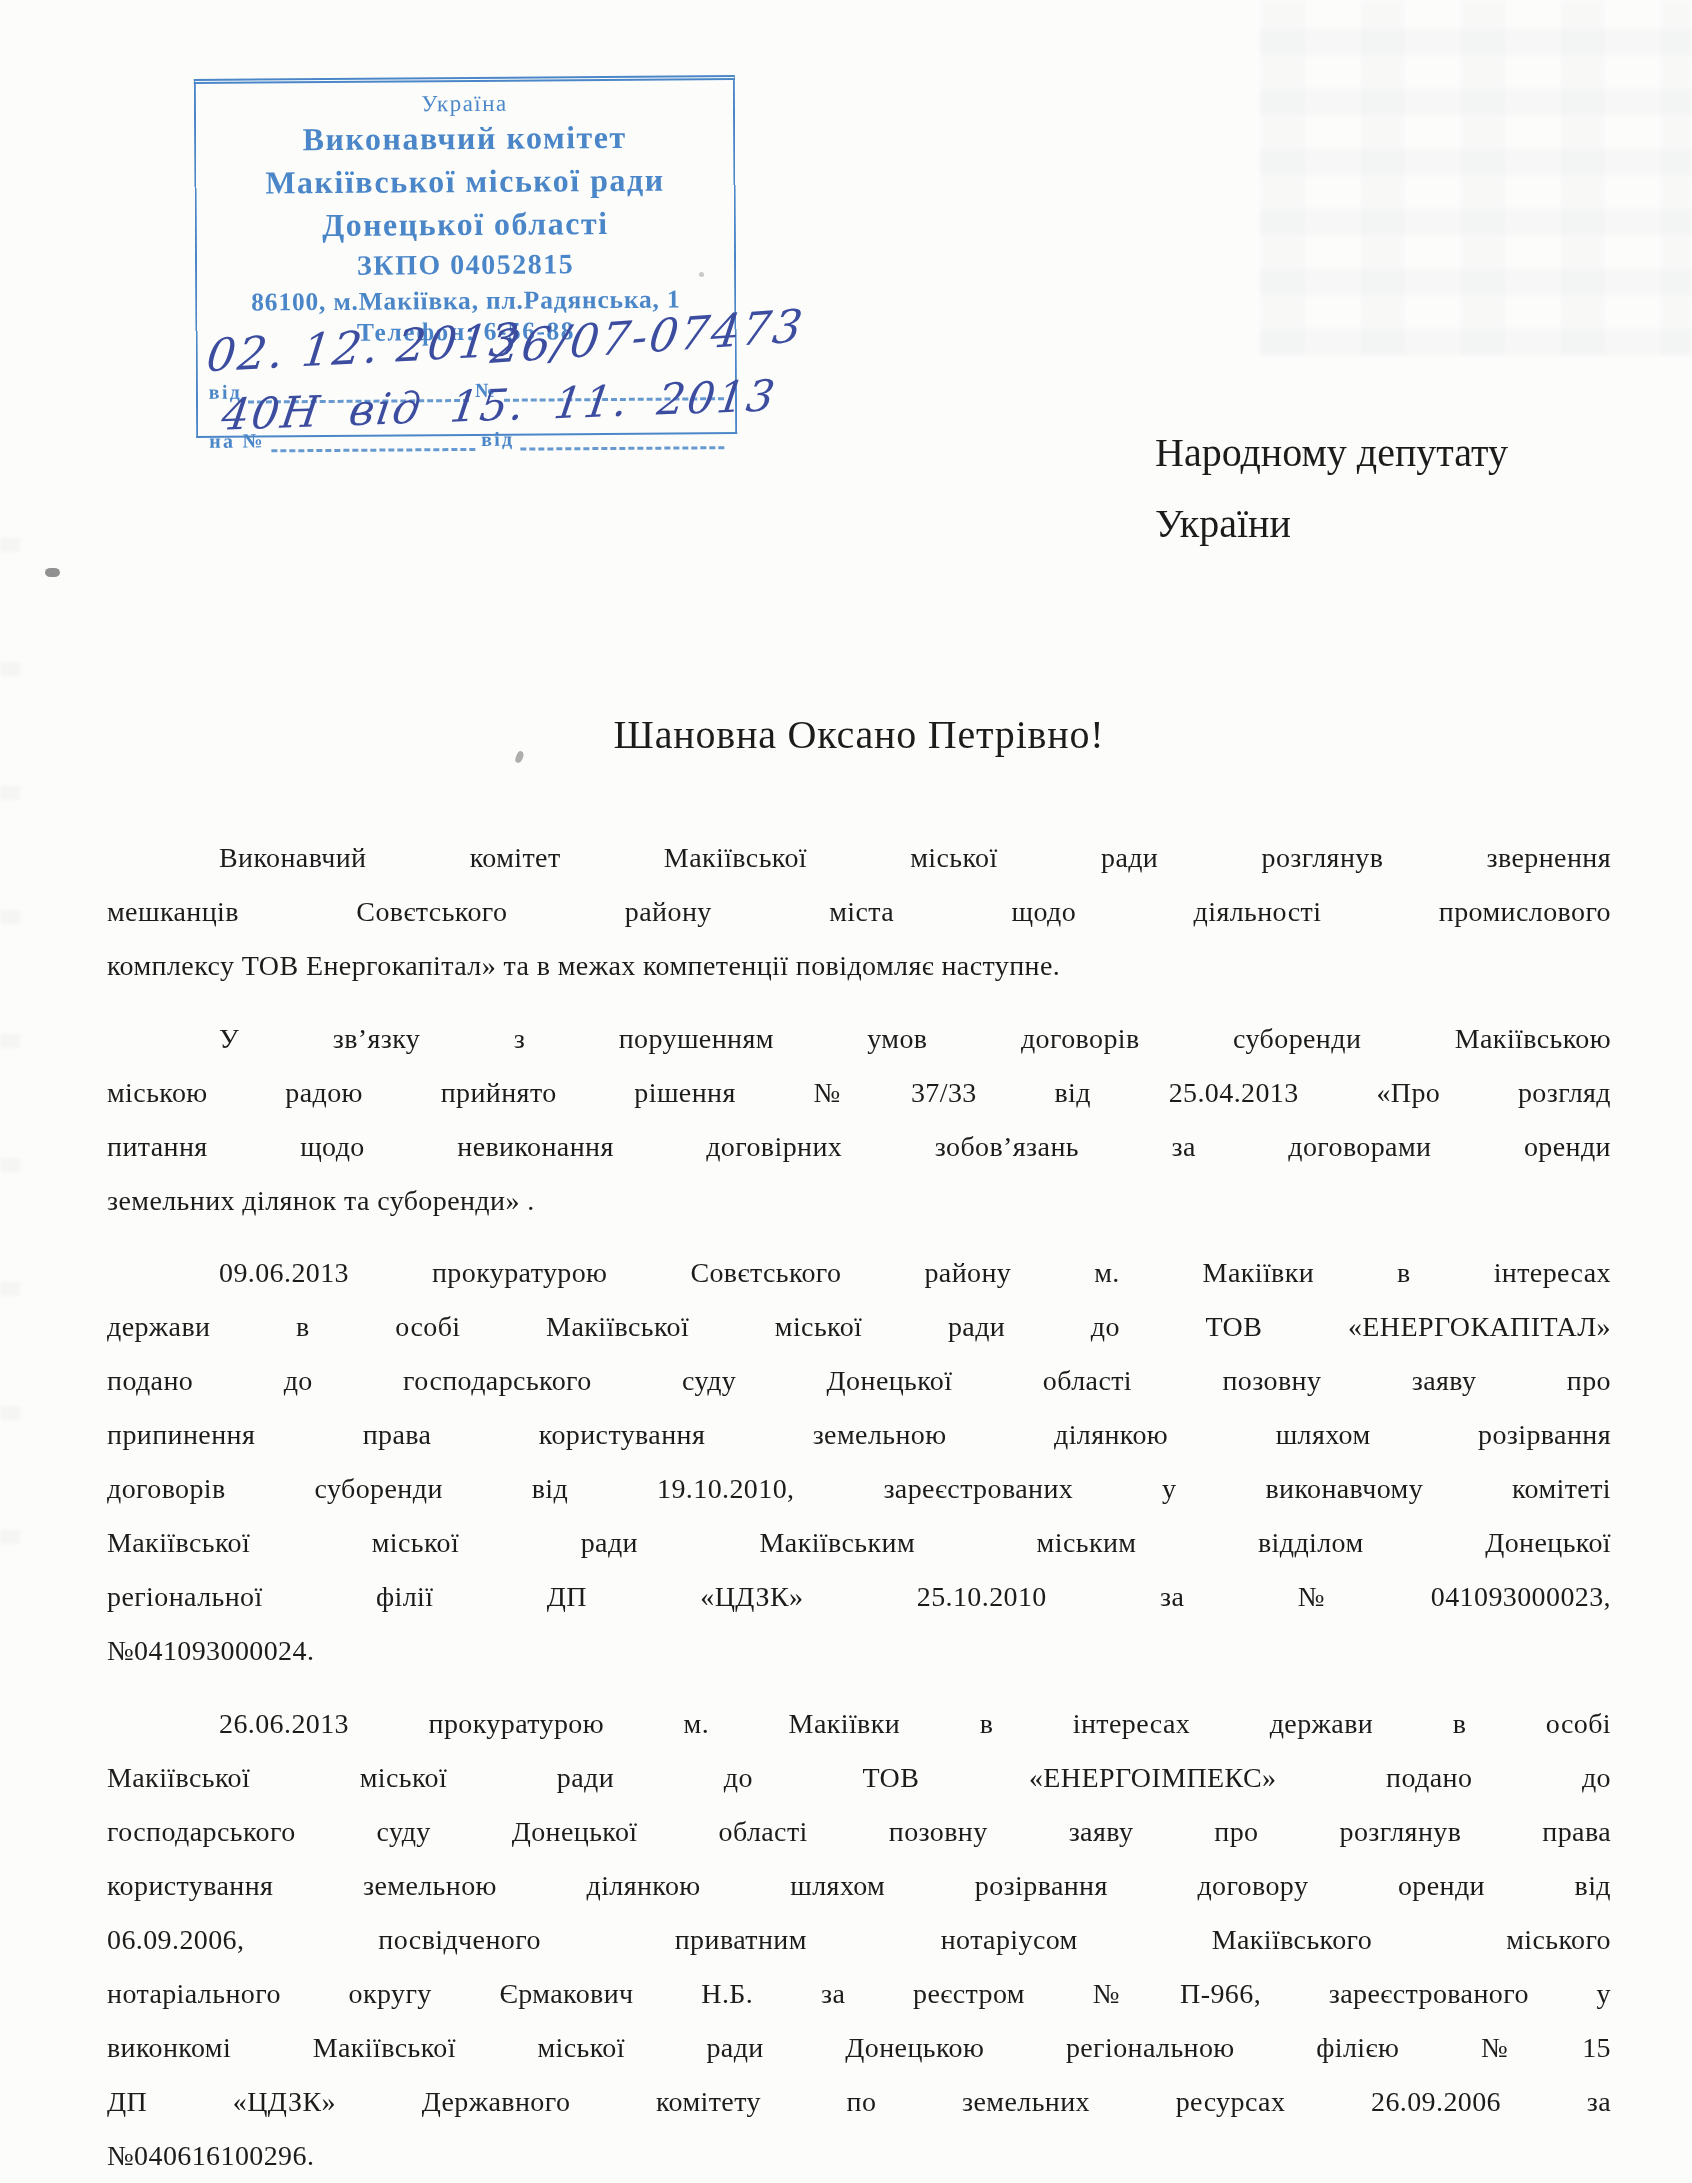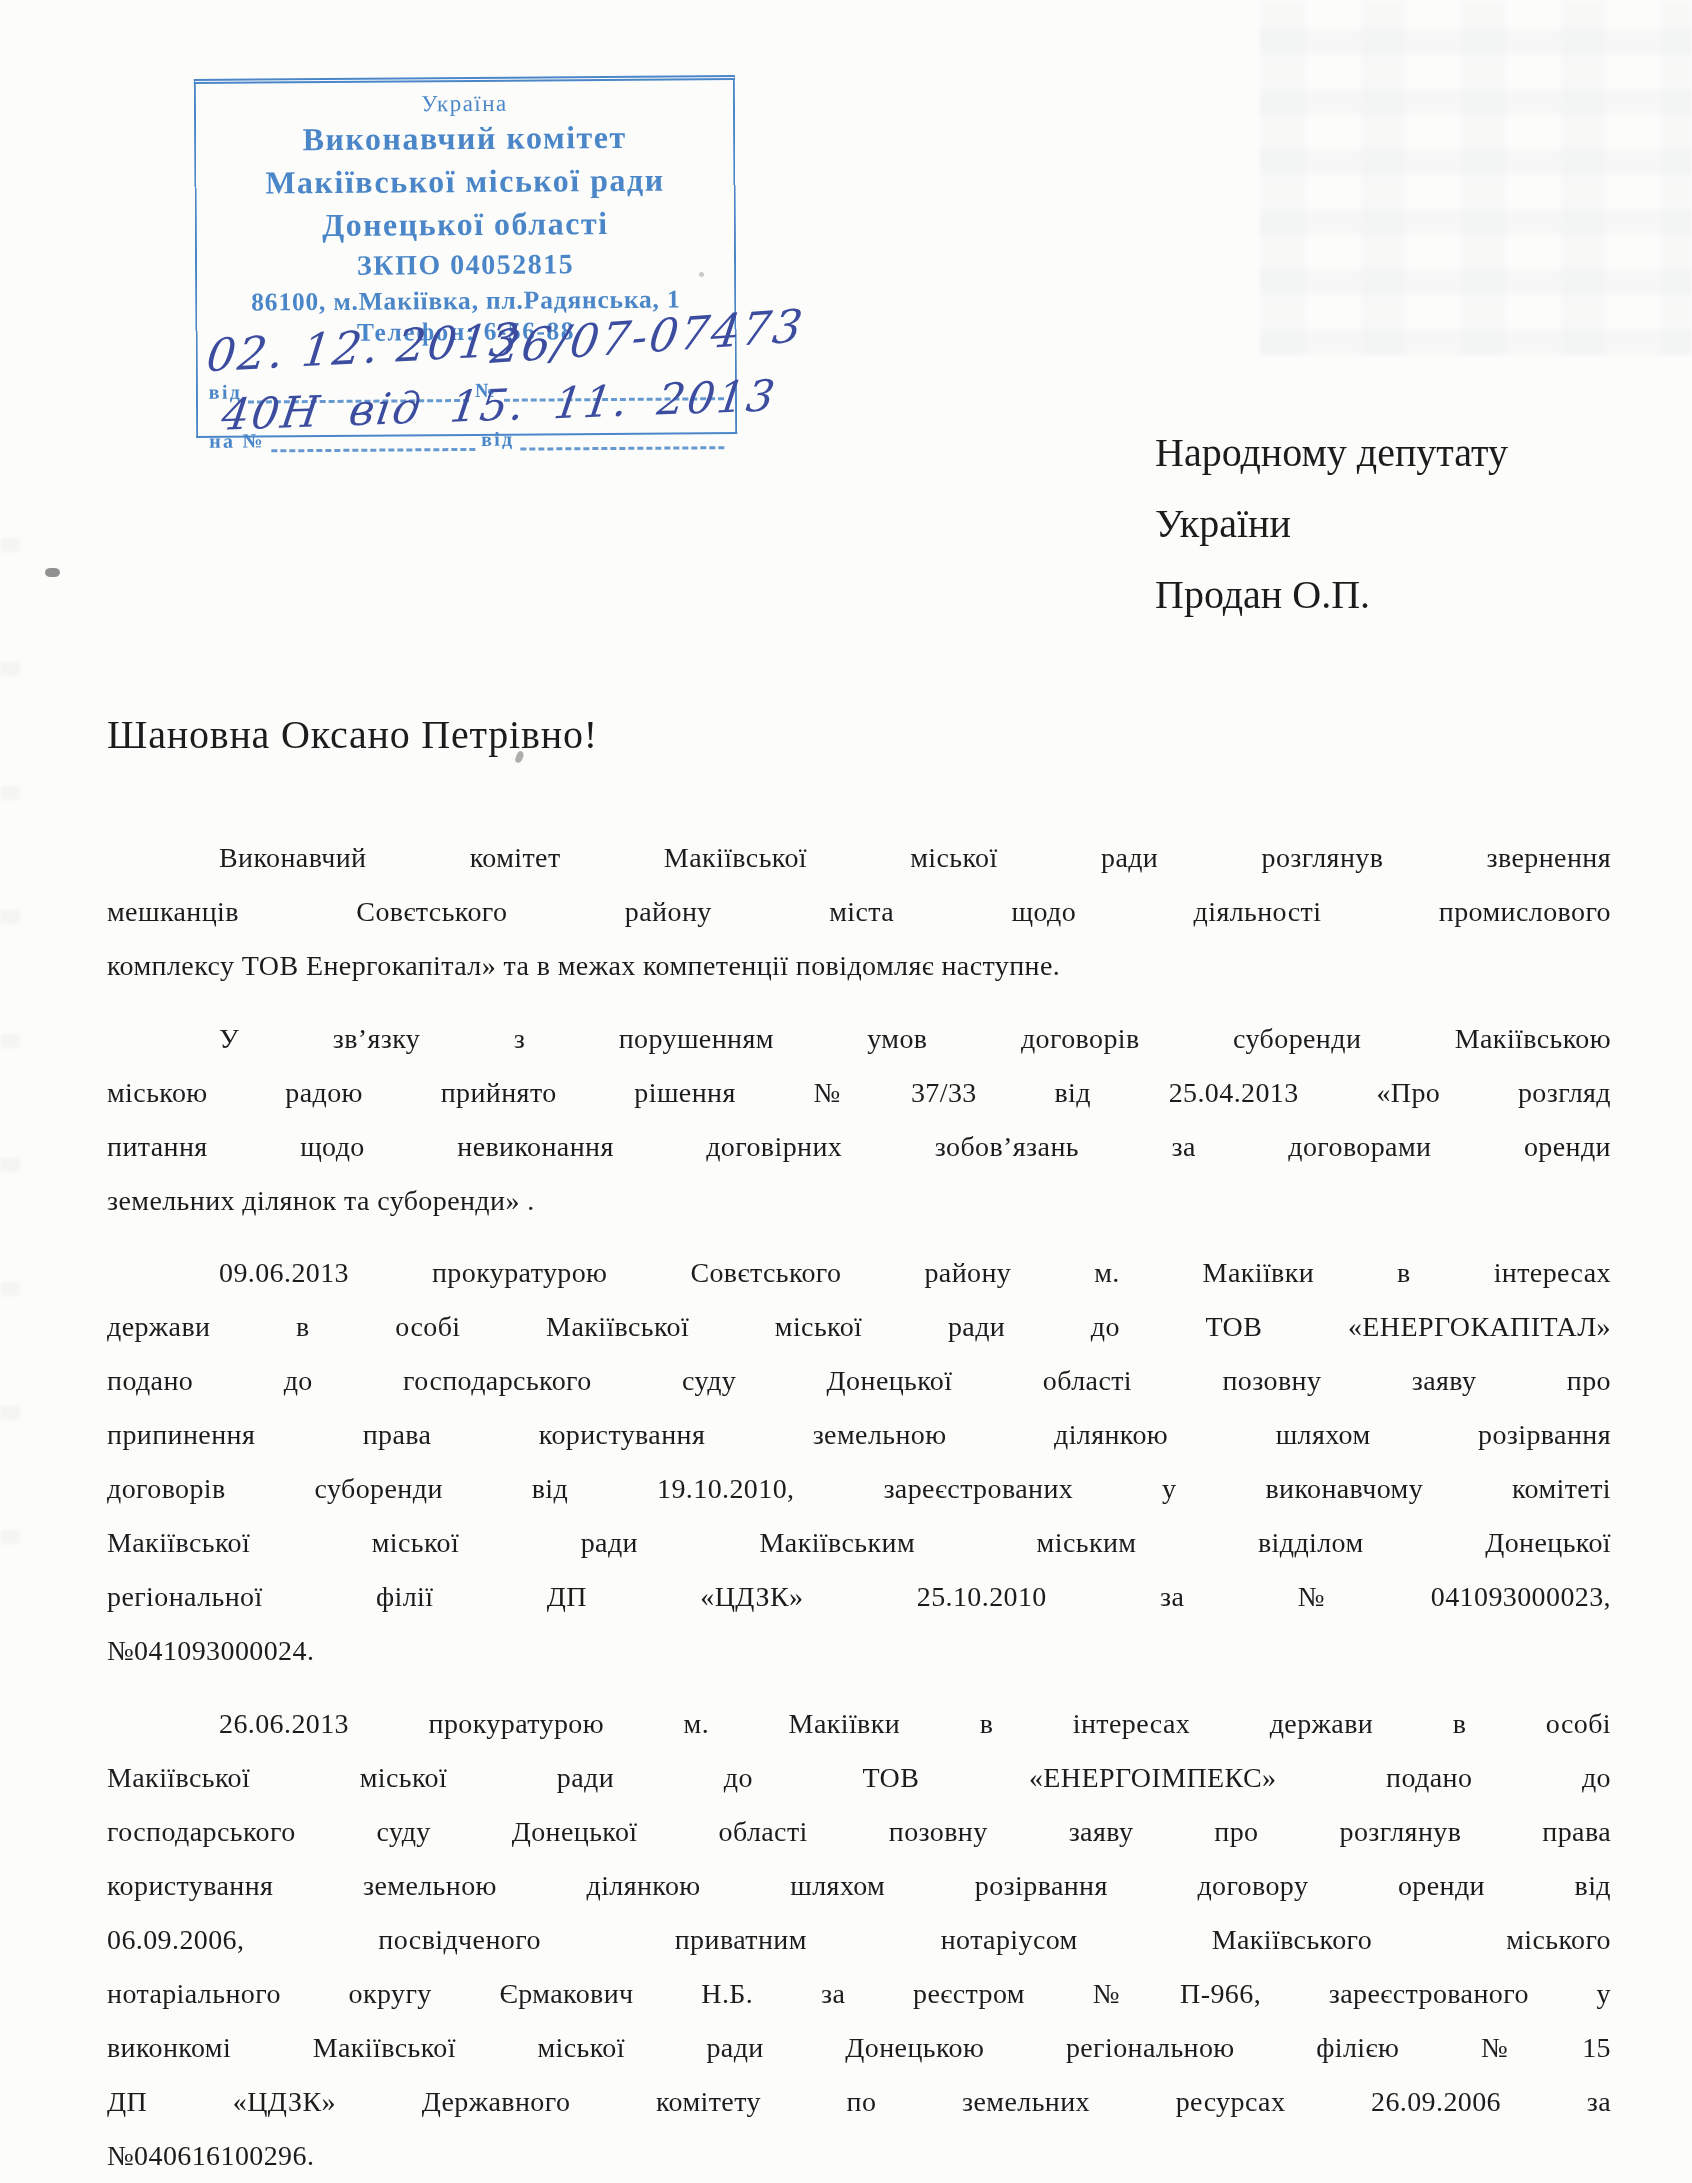--- a/index.html
+++ b/index.html
@@ -81,21 +81,21 @@
   
   .addressee{
     position:absolute;left:1155px;top:417px;
     font-size:40px;line-height:71px;
   }
   
   .content{
     position:absolute;left:107px;top:711px;width:1504px;
   }
   .salutation{
-    font-size:40px;text-align:left;
+    font-size:40px;text-align:center;
     margin:0 0 73px;
     letter-spacing:0.8px;
   }
   .para{margin:0 0 18.5px;}
   .line{
     font-size:28px;line-height:54px;
     text-align:justify;text-align-last:justify;
     letter-spacing:0.4px;
   }
   .line.first{text-indent:112px;}
@@ -134,21 +134,20 @@
     </div>
   </div>
 
   <div class="hw hw-date">02. 12. 2013</div>
   <div class="hw hw-number">26/07-07473</div>
   <div class="hw hw-reply">40Н  від  15. 11. 2013</div>
 
   <div class="addressee">
     <div>Народному депутату</div>
     <div>України</div>
-    <div>Продан О.П.</div>
   </div>
 
   <div class="content">
     <div class="salutation">Шановна Оксано Петрівно!</div>
     <div>
         <div class="para">
           <div class="line first">Виконавчий комітет Макіївської міської ради розглянув звернення</div>
           <div class="line">мешканців Совєтського району міста щодо діяльності промислового</div>
           <div class="line last">комплексу ТОВ Енергокапітал» та в межах компетенції повідомляє наступне.</div>
         </div>

